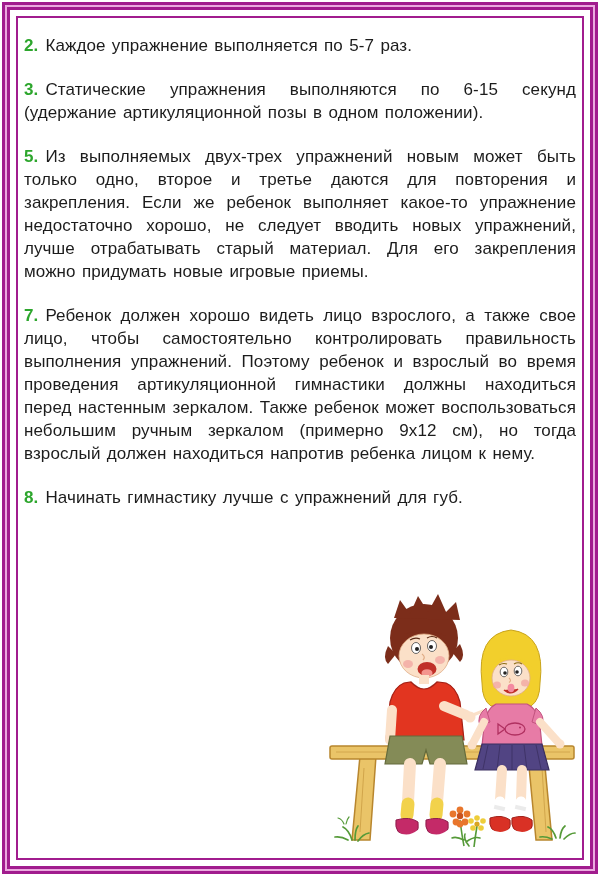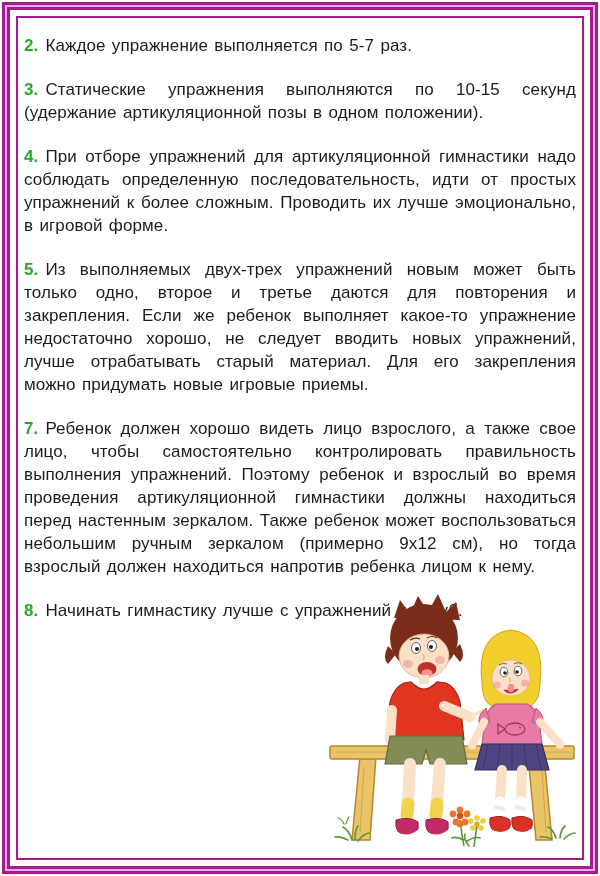--- a/index.html
+++ b/index.html
@@ -42,23 +42,22 @@
 
 <div class="frame b1"></div>
 <div class="frame b2"></div>
 <div class="frame b3"></div>
 <div class="frame b4"></div>
 
 <div class="content">
 
   <p class="item"><span class="num">2.</span><span>Каждое упражнение выполняется по 5-7 раз.</span></p>
 
-  <p class="item"><span class="num">3.</span><span>Статические упражнения выполняются по 10-15 секунд (удержание артикуляционной позы в одном положении).</span></p>
-
-  <p class="item"><span class="num">4.</span><span>При отборе упражнений для артикуляционной гимнастики надо соблюдать определенную последовательность, идти от простых упражнений к более сложным. Проводить их лучше эмоционально, в игровой форме.</span></p>
+  <p class="item"><span class="num">3.</span><span>Статические упражнения выполняются по 6-15 секунд (удержание артикуляционной позы в одном положении).</span></p>
+
 
   <p class="item"><span class="num">5.</span><span>Из выполняемых двух-трех упражнений новым может быть только одно, второе и третье даются для повторения и закрепления. Если же ребенок выполняет какое-то упражнение недостаточно хорошо, не следует вводить новых упражнений, лучше отрабатывать старый материал. Для его закрепления можно придумать новые игровые приемы.</span></p>
 
 
   <p class="item"><span class="num">7.</span><span>Ребенок должен хорошо видеть лицо взрослого, а также свое лицо, чтобы самостоятельно контролировать правильность выполнения упражнений. Поэтому ребенок и взрослый во время проведения артикуляционной гимнастики должны находиться перед настенным зеркалом. Также ребенок может воспользоваться небольшим ручным зеркалом (примерно 9х12 см), но тогда взрослый должен находиться напротив ребенка лицом к нему.</span></p>
 
   <p class="item"><span class="num">8.</span><span>Начинать гимнастику лучше с упражнений для губ.</span></p>
 
   <svg class="illustration" viewBox="0 0 256 268" aria-hidden="true">
 

